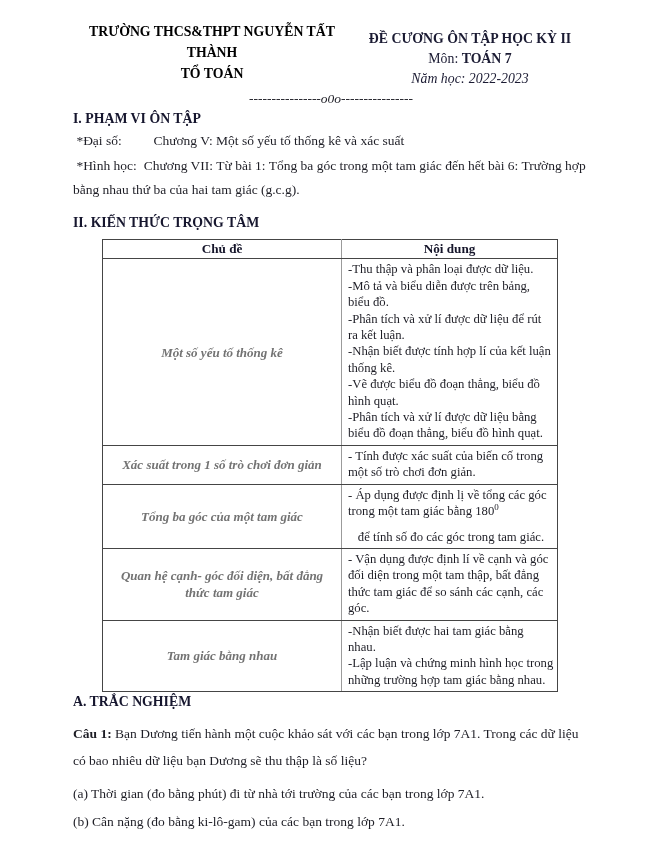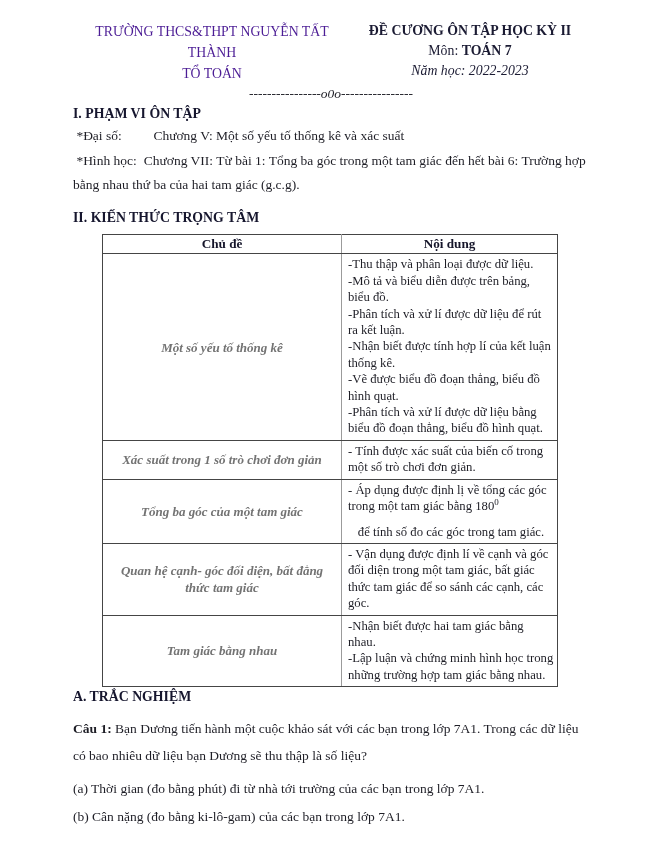--- a/index.html
+++ b/index.html
@@ -3,23 +3,23 @@
 <meta charset="utf-8">
 <style>
   html,body{margin:0;padding:0;background:#ffffff;}
   .page{
     width:659px;height:852px;box-sizing:border-box;position:relative;
     background:#ffffff;color:#1e1e26;overflow:hidden;
     font-family:"Liberation Serif","DejaVu Serif",serif;
     padding:21px 70px 0 73px;font-size:13.5px;
   }
   .doc-header{display:flex;}
-  .header-left{width:278px;text-align:center;font-weight:normal;font-size:13.8px;line-height:21px;color:#4c1d95;}
+  .header-left{width:278px;text-align:center;font-weight:bold;font-size:13.8px;line-height:21px;color:#000000;}
   .header-right{flex:1;text-align:center;font-size:13.8px;line-height:20px;color:#1b1b33;}
-  .doc-title{font-weight:bold;}
+  .doc-title{font-weight:bold;margin-top:8px;}
   .doc-subject .b{font-weight:bold;}
   .doc-year{font-style:italic;}
   .divider{text-align:center;font-weight:normal;font-style:italic;margin-top:1px;line-height:17px;}
   .sec-heading{font-weight:bold;font-size:13.8px;line-height:18px;color:#16162e;}
   .h1{margin-top:3px;}
   .scope-line{line-height:24px;margin-top:1px;}
   .scope-label{display:inline-block;font-weight:normal;}
   .lbl-algebra{min-width:77px;}
   .lbl-geometry{margin-right:7px;}
   .h2{margin-top:12px;}
@@ -101,21 +101,21 @@
         <tr>
           <td class="topic-cell">Tổng ba góc của một tam giác</td>
           <td class="content-cell">
             <div class="cell-par">- Áp dụng được định lị về tổng các góc trong một tam giác bằng 180<sup>0</sup></div>
             <div class="cell-par spaced">để tính số đo các góc trong tam giác.</div>
           </td>
         </tr>
         <tr>
           <td class="topic-cell">Quan hệ cạnh- góc đối diện, bất đẳng thức tam giác</td>
           <td class="content-cell">
-            <div class="cell-par">- Vận dụng được định lí về cạnh và góc đối diện trong một tam giác, bất giác thức tam giác để so sánh các cạnh, các góc.</div>
+            <div class="cell-par">- Vận dụng được định lí về cạnh và góc đối diện trong một tam thập, bất đẳng thức tam giác để so sánh các cạnh, các góc.</div>
           </td>
         </tr>
         <tr>
           <td class="topic-cell">Tam giác bằng nhau</td>
           <td class="content-cell">
             <div class="cell-par">-Nhận biết được hai tam giác bằng nhau.</div>
             <div class="cell-par">-Lập luận và chứng minh hình học trong những trường hợp tam giác bằng nhau.</div>
           </td>
         </tr>
       </tbody>

